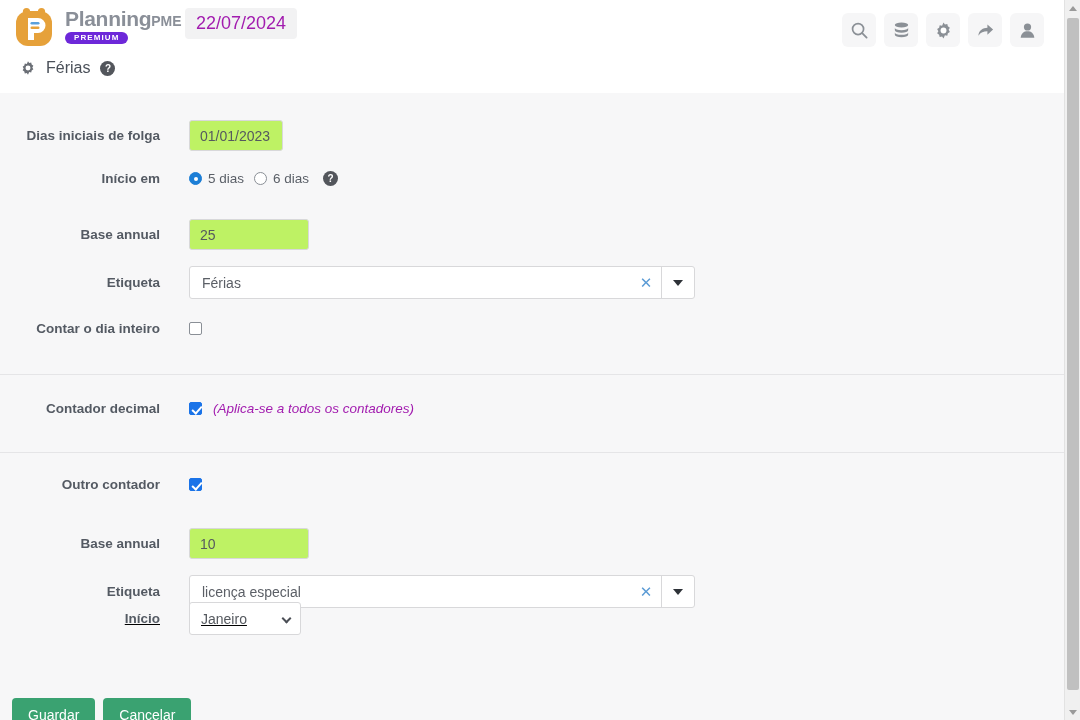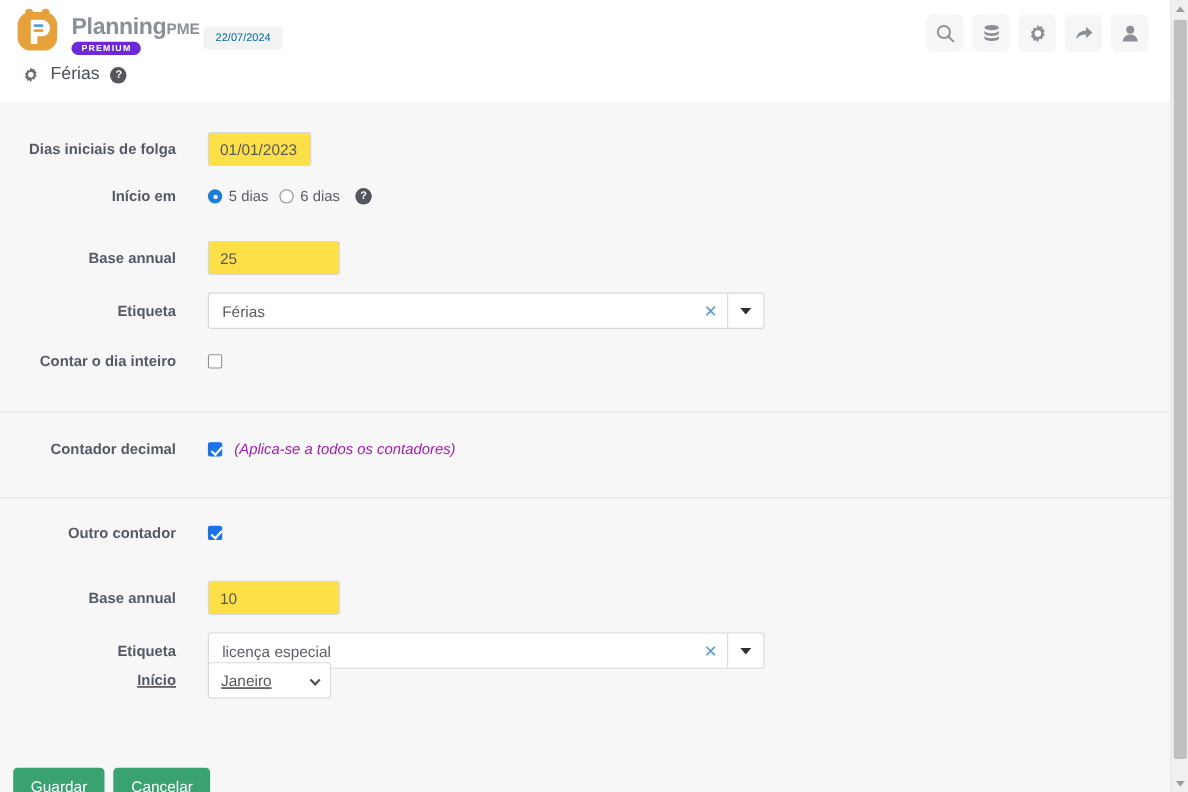--- a/index.html
+++ b/index.html
@@ -23,21 +23,21 @@
     position: absolute;
     top: 0; left: 0;
     width: 1064px;
     height: 93px;
     background: #ffffff;
   }
   .brand {
     position: absolute;
     left: 12px; top: 6px;
     display: flex;
-    align-items: flex-end;
+    align-items: flex-start;
     gap: 9px;
   }
   .logo-mark {
     width: 44px; height: 44px;
     position: relative;
   }
   .brand-text {
     display: flex;
     flex-direction: column;
     justify-content: center;
@@ -61,24 +61,24 @@
     background: #6d28d9;
     color: #ffffff;
     font-size: 8px;
     font-weight: bold;
     letter-spacing: 1.1px;
     padding: 2px 9px 2px 9px;
     border-radius: 8px;
   }
   .date-chip {
     position: absolute;
-    left: 185px; top: 24px;
+    left: 185px; top: 8px;
     background: #f2f2f3;
-    color: #0369a1;
-    font-size: 10px;
+    color: #a21caf;
+    font-size: 18px;
     padding: 5px 11px;
     border-radius: 4px;
     white-space: nowrap;
   }
   .header-icons {
     position: absolute;
     right: 20px; top: 13px;
     display: flex;
     gap: 8px;
   }
@@ -144,21 +144,21 @@
     white-space: nowrap;
   }
   .fld {
     margin-left: 29px;
     display: flex;
     align-items: center;
   }
   .txtinput {
     height: 31px;
     border: 1px solid #d8d8da;
-    background: #fde047;
+    background: #bef264;
     border-radius: 3px;
     font-size: 14px;
     color: #55595f;
     padding: 0 10px;
     font-family: "Liberation Sans", sans-serif;
     outline: none;
   }
   .input-date { width: 94px; }
   .input-num { width: 120px; }
 

